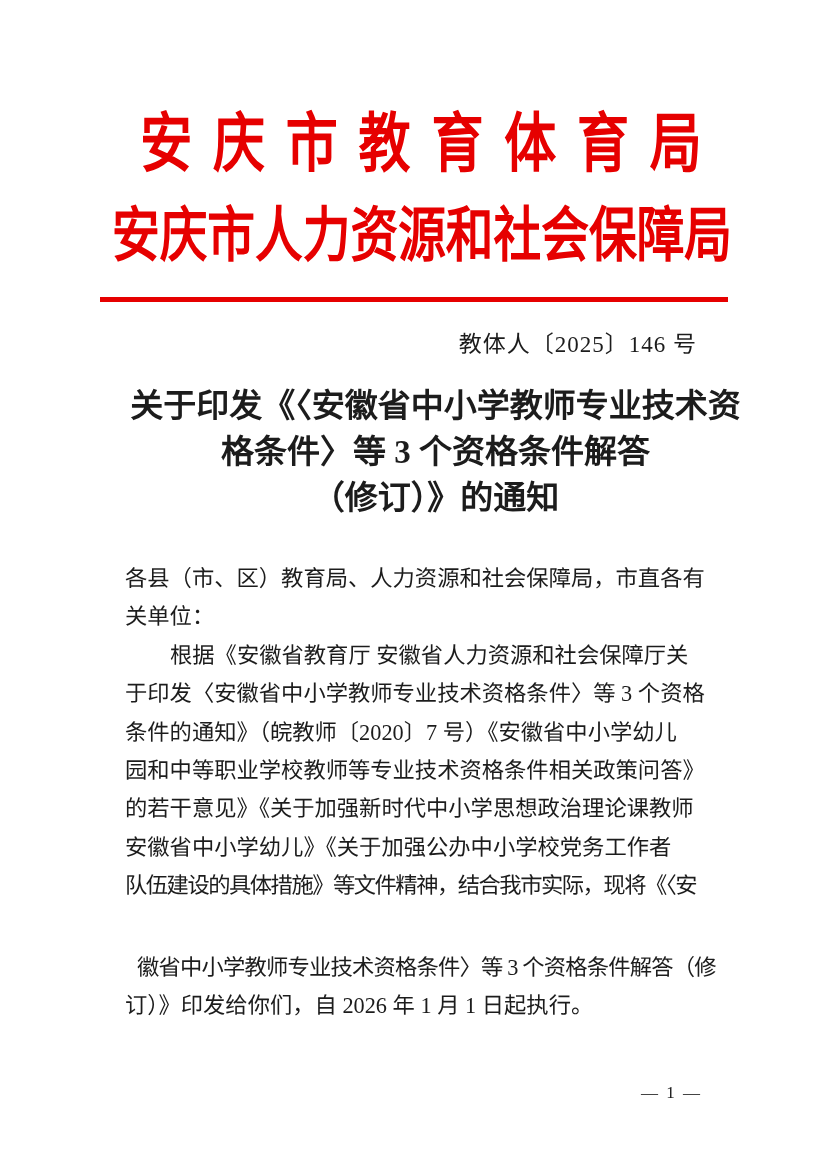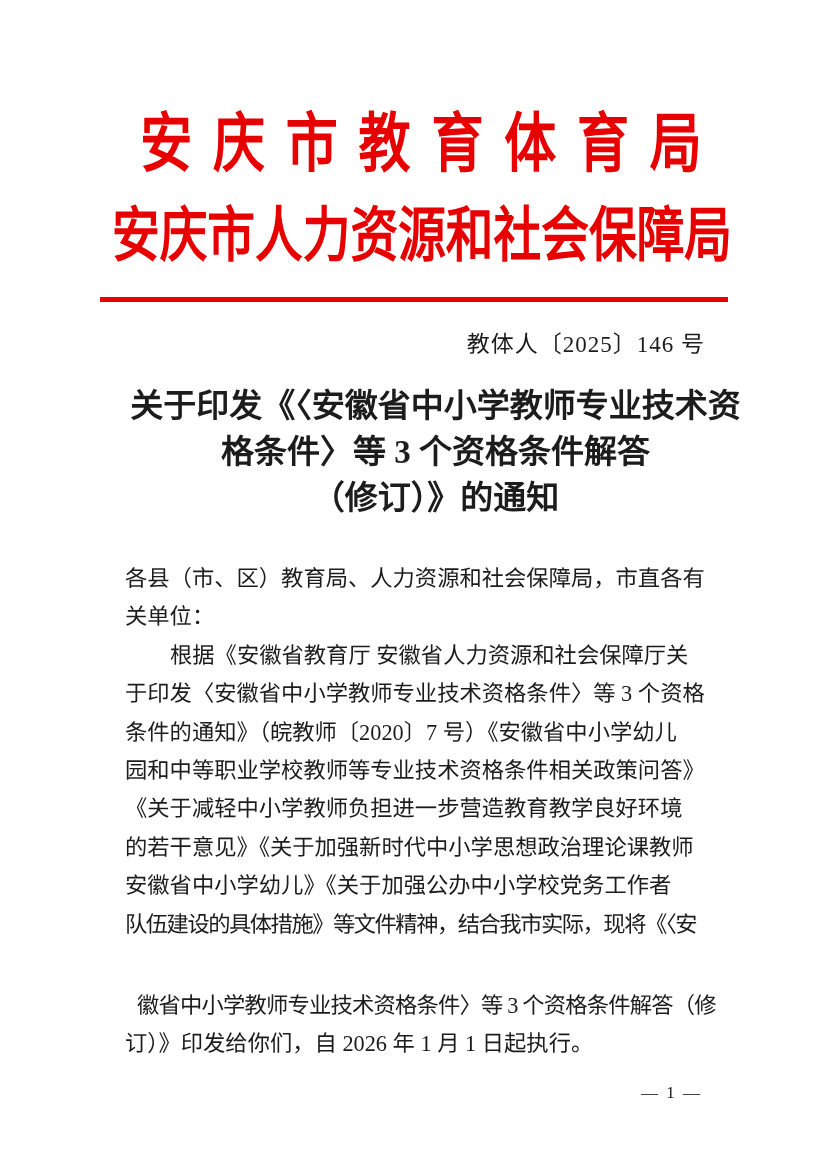--- a/index.html
+++ b/index.html
@@ -49,21 +49,21 @@
     left: 100px;
     width: 628px;
     height: 5px;
     background: var(--accent);
   }
 
   
   .doc-number {
     position: absolute;
     top: 331px;
-    right: 122px;
+    right: 130px;
     font-size: 23px;
     line-height: 28px;
     letter-spacing: 1px;
     white-space: nowrap;
   }
 
   
   .title {
     position: absolute;
     top: 383px;
@@ -127,21 +127,20 @@
     <div class="t-line">（修订）》的通知</div>
   </h1>
 
   <div class="body-text">
     <div class="b-line">各县（市、区）教育局、人力资源和社会保障局，市直各有</div>
     <div class="b-line">关单位：</div>
     <div class="b-line indent">根据《安徽省教育厅 安徽省人力资源和社会保障厅关</div>
     <div class="b-line">于印发〈安徽省中小学教师专业技术资格条件〉等 3 个资格</div>
     <div class="b-line">条件的通知》（皖教师〔2020〕7 号）《安徽省中小学幼儿</div>
     <div class="b-line">园和中等职业学校教师等专业技术资格条件相关政策问答》</div>
-    <div class="b-line">《关于减轻中小学教师负担进一步营造教育教学良好环境</div>
     <div class="b-line">的若干意见》《关于加强新时代中小学思想政治理论课教师</div>
     <div class="b-line">安徽省中小学幼儿》《关于加强公办中小学校党务工作者</div>
     <div class="b-line tight2">队伍建设的具体措施》等文件精神，结合我市实际，现将《〈安</div>
     <div class="para-gap"></div>
     <div class="b-line tight1">徽省中小学教师专业技术资格条件〉等 3 个资格条件解答（修</div>
     <div class="b-line">订）》印发给你们，自 2026 年 1 月 1 日起执行。</div>
   </div>
 
   <div class="page-number">— 1 —</div>
 

